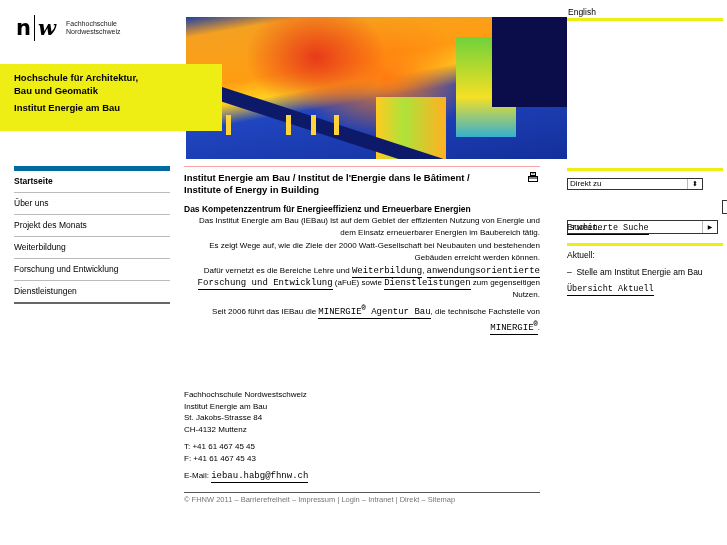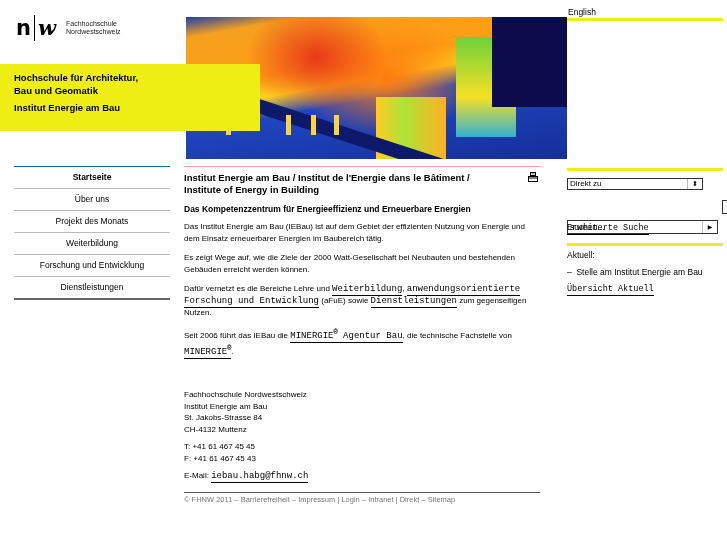--- a/index.html
+++ b/index.html
@@ -9,21 +9,21 @@
   .ul { border-bottom:1px solid #000; padding-bottom:1px;font-family:Liberation Mono, monospace; }
 
   
   #logo { position:absolute; left:16px; top:16px; height:24px; display:flex; align-items:center; }
   #logo .n { font-family:"DejaVu Sans", sans-serif; font-weight:bold; font-size:21px; line-height:20px; letter-spacing:-1px; }
   #logo .bar { width:1px; height:26px; background:#000; margin:0 3px 0 4px; }
   #logo .w { font-family:"DejaVu Serif", serif; font-style:italic; font-weight:bold; font-size:21px; line-height:20px; }
   #logo .txt { margin-left:10px; font-size:7px; line-height:8px; color:#222; }
 
   
-  #ybox { position:absolute; left:0; top:64px; width:260px; height:67px; background:#eeee14; }
+  #ybox { position:absolute; left:0; top:64px; width:222px; height:67px; background:#eeee14; }
   #ybox .l1 { position:absolute; left:14px; top:7px; font-weight:bold; font-size:9.5px; line-height:13px; }
   #ybox .l3 { position:absolute; left:14px; top:38px; font-weight:bold; font-size:9.5px; }
 
   
   #hero { position:absolute; left:186px; top:17px; width:381px; height:142px; overflow:hidden;
           background:
             radial-gradient(ellipse 70px 55px at 130px 40px, #e83a1a 0%, rgba(232,58,26,0) 100%),
             radial-gradient(ellipse 90px 60px at 200px 60px, #ff7a10 0%, rgba(255,122,16,0) 100%),
             linear-gradient(170deg, #1a3fa8 0%, #f5a020 10%, #ff9d12 35%, #ffd020 45%, #2045c0 55%, #142f9a 100%);
         }
@@ -31,31 +31,31 @@
   #hero .roof { position:absolute; left:-10px; top:55px; width:300px; height:14px; background:#0d1a6a; transform:rotate(18deg); transform-origin:left top; }
   #hero .win { position:absolute; background:#ffd43a; width:5px; height:20px; top:98px; }
   #hero .wall { position:absolute; left:190px; top:80px; width:70px; height:62px; background:linear-gradient(90deg,#ffcb20,#aee23a 40%,#ffb020); }
   #hero .upper { position:absolute; left:270px; top:20px; width:60px; height:100px; background:linear-gradient(180deg,#6fd13a,#f5e024 60%,#35b0d0); }
 
   
   #lang { position:absolute; left:568px; top:7px; font-size:8.5px; }
   .yline { position:absolute; left:567px; width:156px; height:3px; background:#eeee14; }
 
   
-  #nav { position:absolute; left:14px; top:166px; width:156px; border-top:1px solid #0369a1; border-bottom:2px solid #666;text-align:center; }
+  #nav { position:absolute; left:14px; top:166px; width:156px; border-top:5px solid #0369a1; border-bottom:2px solid #666; }
   #nav .item { display:block; height:21px; line-height:21px; border-bottom:1px solid #bbb; font-size:8.5px; padding-left:0; }
   #nav .item:last-child { border-bottom:none; }
   #nav .item.active { font-weight:bold; }
 
   
   #main { position:absolute; left:184px; top:166px; width:356px; border-top:1px solid #fca5a5; }
   #main h1 { margin:5px 0 0 0; font-size:9.5px; line-height:12px; font-weight:bold; width:320px; }
   #print { position:absolute; right:2px; top:5px; width:10px; height:10px; }
   #main h2 { margin:8px 0 0 0; font-size:8.5px; font-weight:bold; }
-  #main p { margin:7px 0 0 0; font-size:8px; line-height:12px; }
+  #main p { margin:1px 0 0 0; font-size:8px; line-height:12px;text-align:right; }
   #main .big { font-size:9px; }
   #main sup { font-size:7px; font-weight:bold; }
   #addr { position:absolute; left:184px; top:389px; font-size:8px; line-height:11.5px; }
   #addr .block { margin-bottom:6px; }
   #footer { position:absolute; left:184px; top:492px; width:356px; border-top:1px solid #555; padding-top:2px; font-size:7.5px; color:#777; }
 
   
   #direkt { position:absolute; left:567px; top:178px; width:136px; height:12px; border:1px solid #333; box-sizing:border-box; font-size:8px; line-height:10px; padding-left:2px; }
   #direkt .arr { position:absolute; right:0; top:0; width:14px; height:10px; border-left:1px solid #bbb; text-align:center; font-size:7px; line-height:10px; }
   #search { position:absolute; left:567px; top:200px; width:151px; height:14px; border:1px solid #333; box-sizing:border-box; font-size:8.5px; line-height:12px; padding-left:2px;margin-top:20px; }

